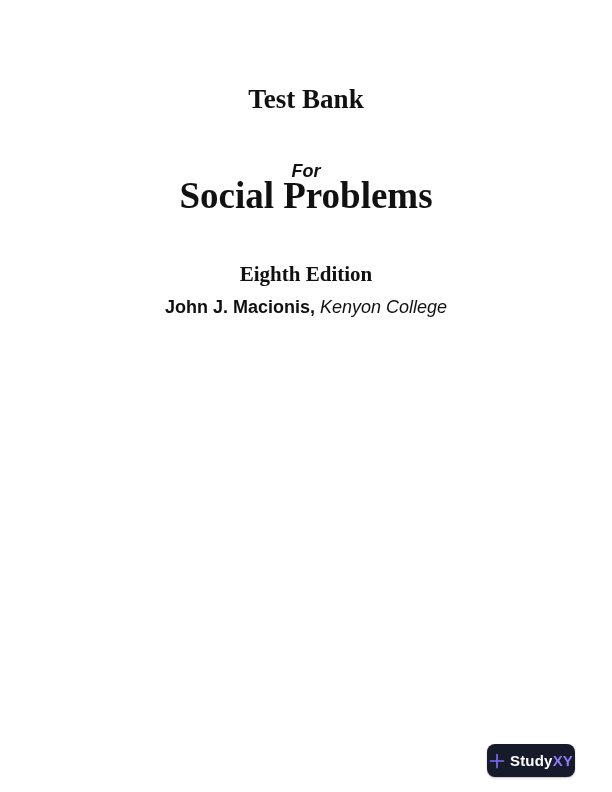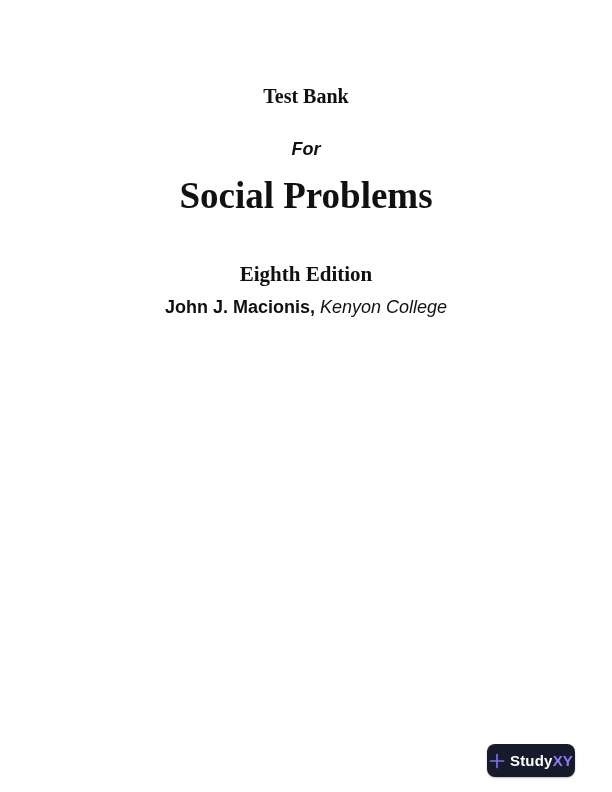--- a/index.html
+++ b/index.html
@@ -20,25 +20,25 @@
     position: absolute;
     left: 0;
     width: 100%;
     text-align: center;
     white-space: nowrap;
   }
   .doc-title {
     top: 86px;
     font-family: "Liberation Serif", serif;
     font-weight: bold;
-    font-size: 20px;
+    font-size: 27px;
     line-height: 1;
   }
   .for-label {
-    top: 140px;
+    top: 162px;
     font-family: "Liberation Sans", sans-serif;
     font-weight: bold;
     font-style: italic;
     font-size: 18px;
     line-height: 1;
   }
   .subject-title {
     top: 177px;
     font-family: "Liberation Serif", serif;
     font-weight: bold;

